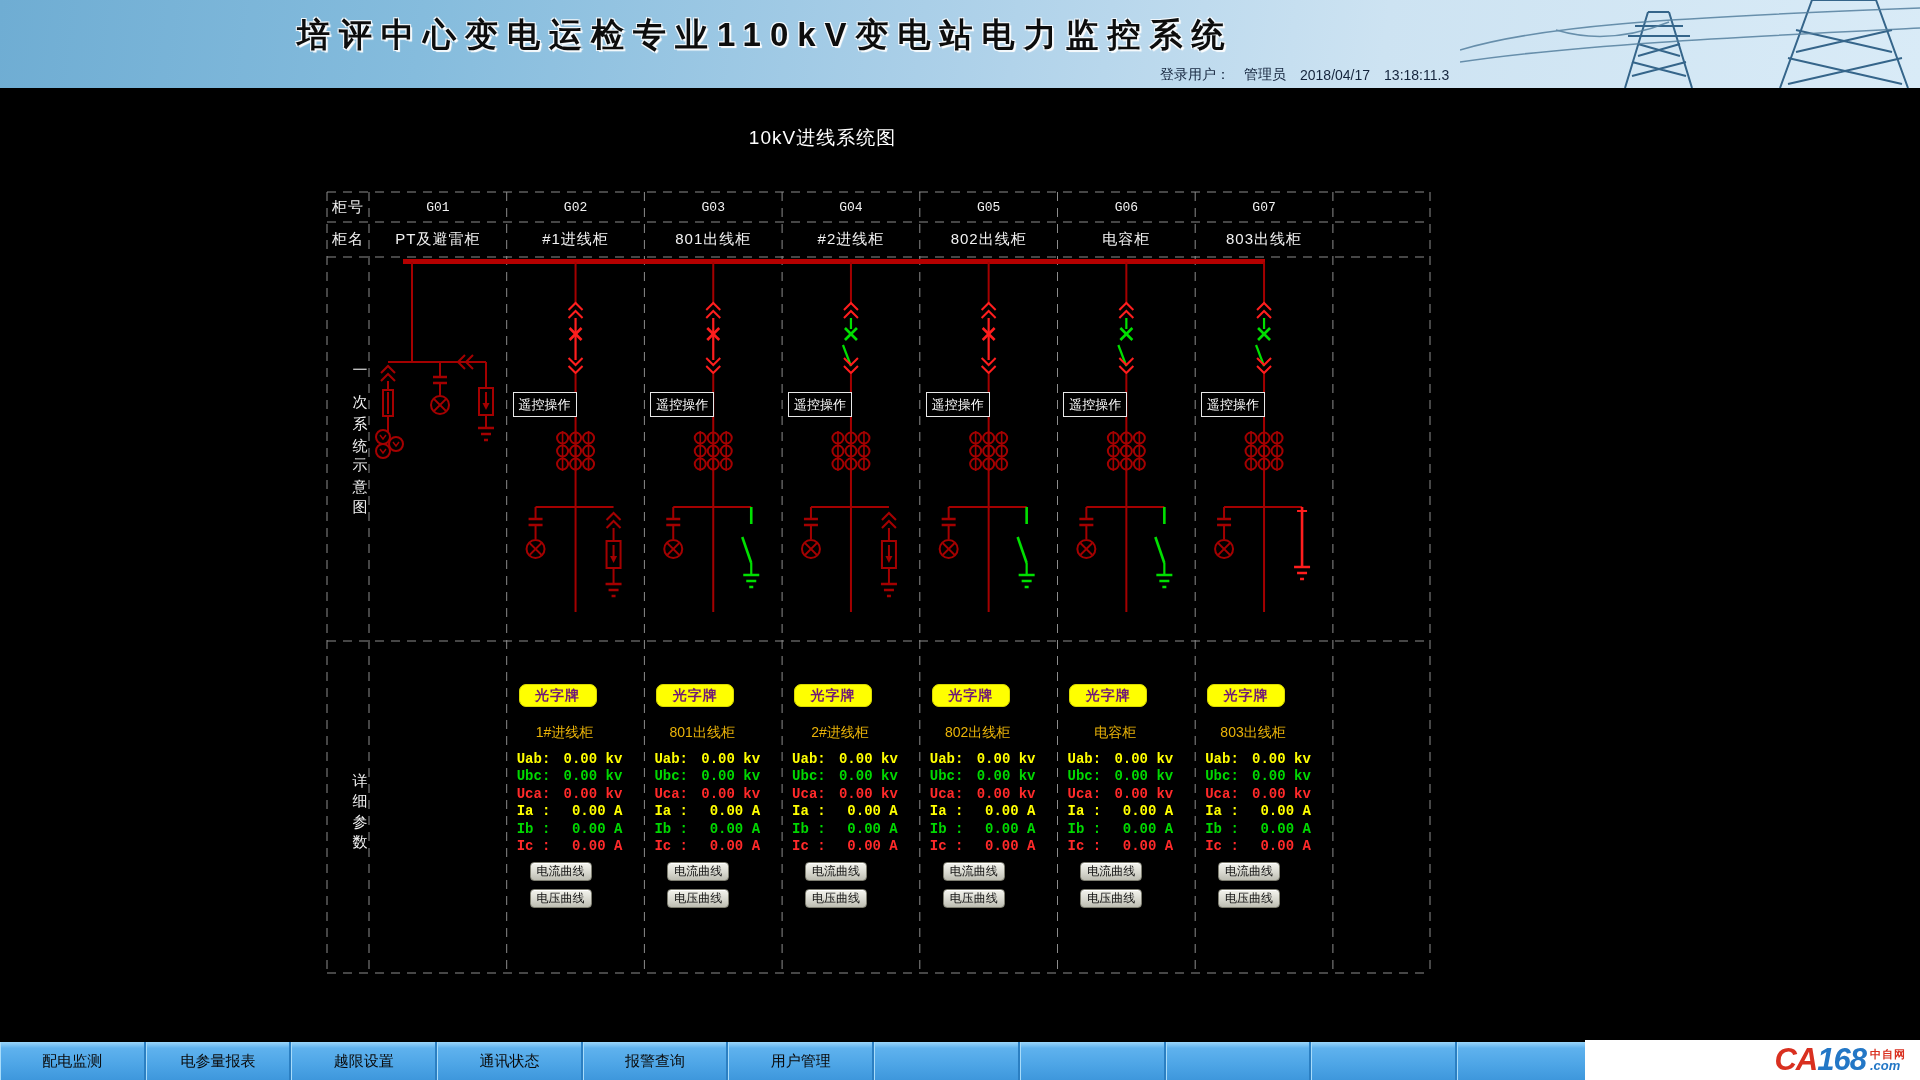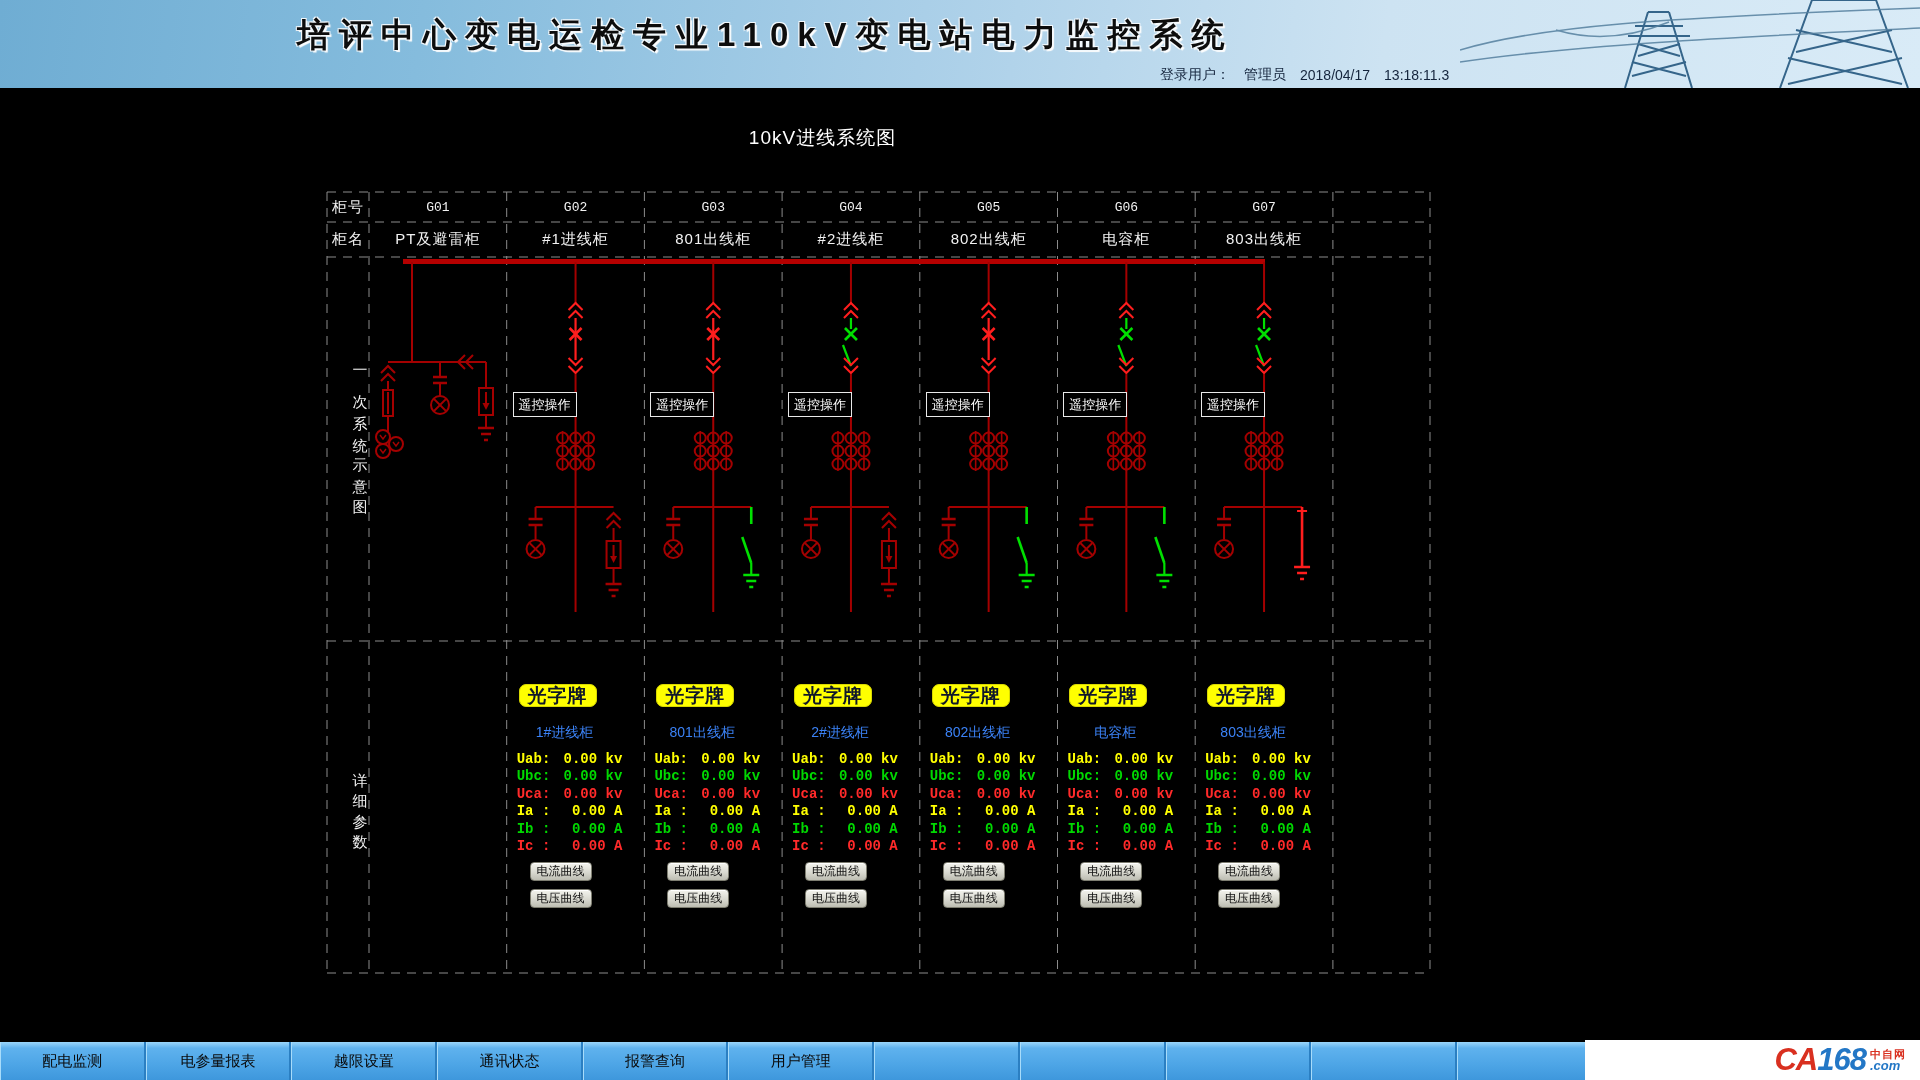--- a/index.html
+++ b/index.html
@@ -32,23 +32,23 @@
   .cell{position:absolute;display:flex;align-items:center;justify-content:center;color:#f2f2f2;}
   .hdr-code{font-family:"Liberation Mono","DejaVu Sans Mono",monospace;font-size:13px;}
   .hdr-name{font-size:15px;letter-spacing:1px;}
   .vlabel{position:absolute;left:327px;width:42px;display:flex;justify-content:center;
     color:#f2f2f2;font-size:15px;writing-mode:vertical-rl;text-orientation:upright;
     letter-spacing:21px;text-align:center;}
   .remote-btn{position:absolute;width:62px;height:23px;background:#000;border:1px solid #e9e9e9;
     color:#fff;font-size:13px;display:flex;align-items:center;justify-content:center;
     white-space:nowrap;cursor:pointer;}
   .ann-btn{position:absolute;width:76px;height:21px;background:#ffff00;border:1px solid #d8d800;
-    border-radius:7px;color:#0f172a;font-size:19px;font-weight:bold;display:flex;
+    border-radius:7px;color:#701a75;font-size:14px;font-weight:bold;display:flex;
     align-items:center;justify-content:center;cursor:pointer;letter-spacing:1px;}
-  .det-name{position:absolute;color:#3b82f6;font-size:14px;text-align:center;white-space:nowrap;}
+  .det-name{position:absolute;color:#eab308;font-size:14px;text-align:center;white-space:nowrap;}
   .params{position:absolute;display:flex;flex-direction:column;justify-content:space-between;
     font-family:"Liberation Mono","DejaVu Sans Mono",monospace;font-size:14px;font-weight:bold;}
   .prow{display:flex;justify-content:space-between;line-height:16px;text-decoration:underline;}
   .curve-btn{position:absolute;width:60px;height:17px;border:1px solid #7d7d70;border-radius:4px;
     background:linear-gradient(180deg,#f4f4ee 0%,#d9d9d0 55%,#bdbdb2 100%);
     color:#111;font-size:12px;display:flex;align-items:center;justify-content:center;
     cursor:pointer;box-shadow:inset 0 1px 0 #fff;white-space:nowrap;}
   
   #nav{position:absolute;left:0;top:1042px;width:1920px;height:38px;display:flex;}
   .nav-item{height:100%;flex:0 0 145.7px;box-sizing:border-box;

